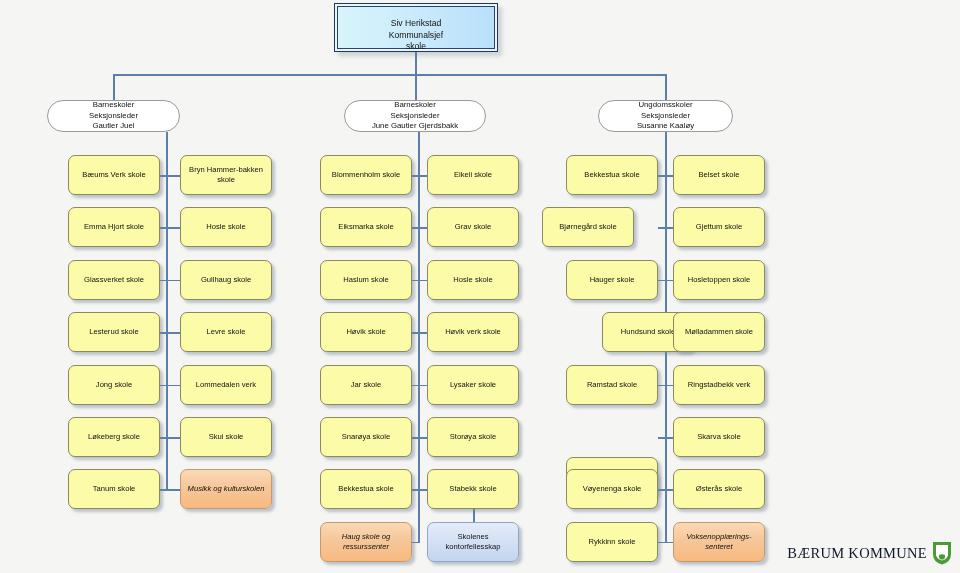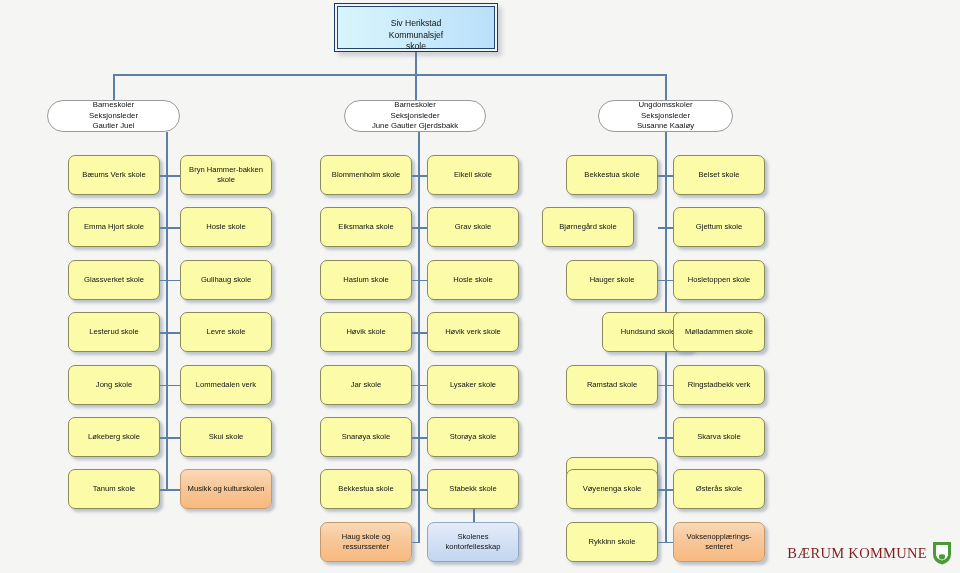--- a/index.html
+++ b/index.html
@@ -91,20 +91,21 @@
     font-size: 7.6px;
     line-height: 10px;
     color: #111;
     box-sizing: border-box;
     box-shadow: 3px 3px 3px rgba(120,135,160,0.45);
     padding: 0 3px;
   }
   .nodebox.orange {
     background: linear-gradient(to bottom, #fbd9b6 0%, #f6c79a 45%, #f8b97f 100%);
     border: 1px solid #c49a6c;
+    font-style: italic;
   }
   .nodebox.blue {
     background: linear-gradient(to bottom, #e4ecf9 0%, #d3e0f4 50%, #c3d5ef 100%);
     border: 1px solid #8fa6c4;
   }
 
   
   .line {
     position: absolute;
     background: #5b7fa6;
@@ -118,21 +119,21 @@
     right: 8px;
     bottom: 8px;
     display: flex;
     align-items: center;
     gap: 5px;
   }
   .logo-text {
     font-family: "Liberation Serif", serif;
     font-size: 14.5px;
     letter-spacing: 0.3px;
-    color: #7f1d1d;
+    color: #0f172a;
   }
   .logo-shield { width: 20px; height: 24px; display: block; }
 </style>
 </head>
 <body>
 
 <div id="chart">
 
 
   <div class="root-box">

